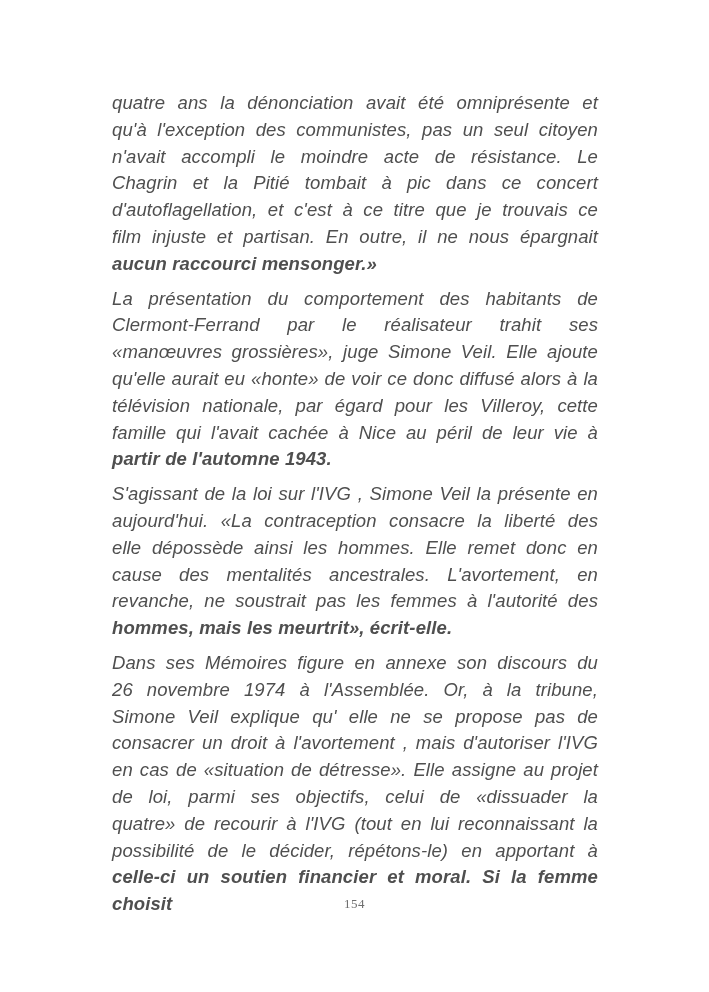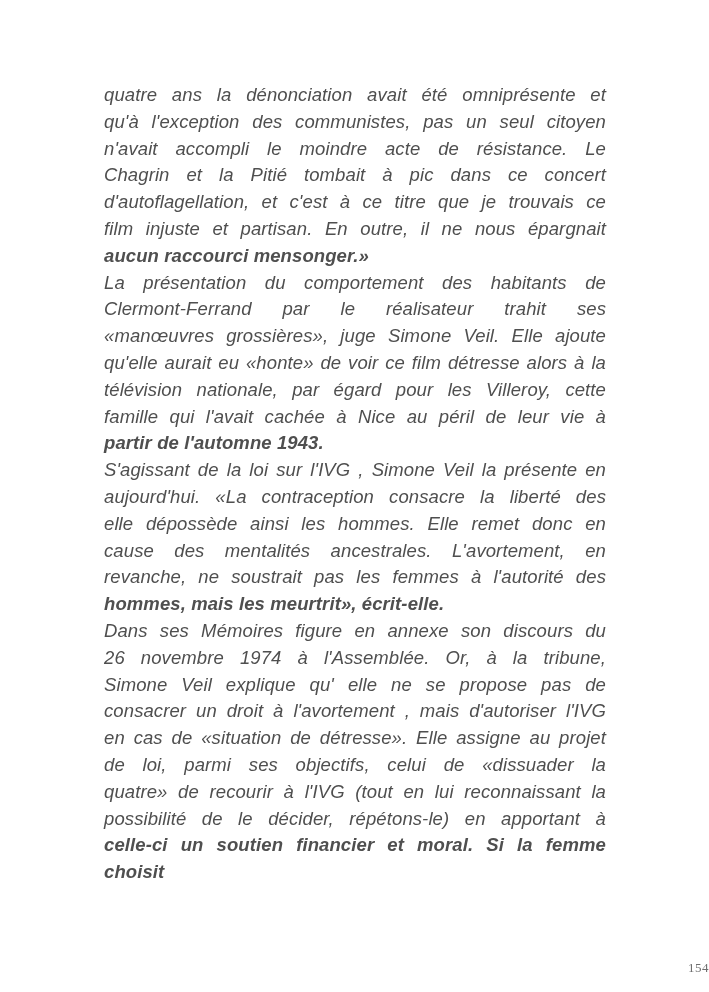--- a/index.html
+++ b/index.html
@@ -20,40 +20,40 @@
     left: 104px;
     top: 82px;
     width: 502px;
     font-style: italic;
     font-size: 18.5px;
     line-height: 26.8px;
     color: #4f4f4f;
     letter-spacing: 0.1px;
   }
   .paragraph {
-    margin: 0;
+    margin: 8px;
     padding: 0;
   }
   .line {
     text-align: justify;
     text-align-last: justify;
     white-space: normal;
     height: 26.8px;
     overflow: visible;
   }
   .line.last {
     text-align-last: left;
     font-weight: bold;
   }
   .page-footer {
     position: absolute;
     left: 0;
-    top: 958px;
+    top: 894px;
     width: 709px;
-    text-align: right;
+    text-align: center;
   }
   .page-number {
     font-family: "Liberation Serif", serif;
     font-size: 13px;
     color: #6e6e6e;
     letter-spacing: 0.5px;
   }
 </style>
 </head>
 <body>
@@ -66,21 +66,21 @@
         <div class="line">n'avait accompli le moindre acte de résistance. Le</div>
         <div class="line">Chagrin et la Pitié tombait à pic dans ce concert</div>
         <div class="line">d'autoflagellation, et c'est à ce titre que je trouvais ce</div>
         <div class="line">film injuste et partisan. En outre, il ne nous épargnait</div>
         <div class="line last">aucun raccourci mensonger.»</div>
       </div>
       <div class="paragraph">
         <div class="line">La présentation du comportement des habitants de</div>
         <div class="line">Clermont-Ferrand par le réalisateur trahit ses</div>
         <div class="line">«manœuvres grossières», juge Simone Veil. Elle ajoute</div>
-        <div class="line">qu'elle aurait eu «honte» de voir ce film détresse alors à la</div>
+        <div class="line">qu'elle aurait eu «honte» de voir ce donc diffusé alors à la</div>
         <div class="line">télévision nationale, par égard pour les Villeroy, cette</div>
         <div class="line">famille qui l'avait cachée à Nice au péril de leur vie à</div>
         <div class="line last">partir de l'automne 1943.</div>
       </div>
       <div class="paragraph">
         <div class="line">S'agissant de la loi sur l'IVG , Simone Veil la présente en</div>
         <div class="line">aujourd'hui. «La contraception consacre la liberté des</div>
         <div class="line">elle dépossède ainsi les hommes. Elle remet donc en</div>
         <div class="line">cause des mentalités ancestrales. L'avortement, en</div>
         <div class="line">revanche, ne soustrait pas les femmes à l'autorité des</div>

